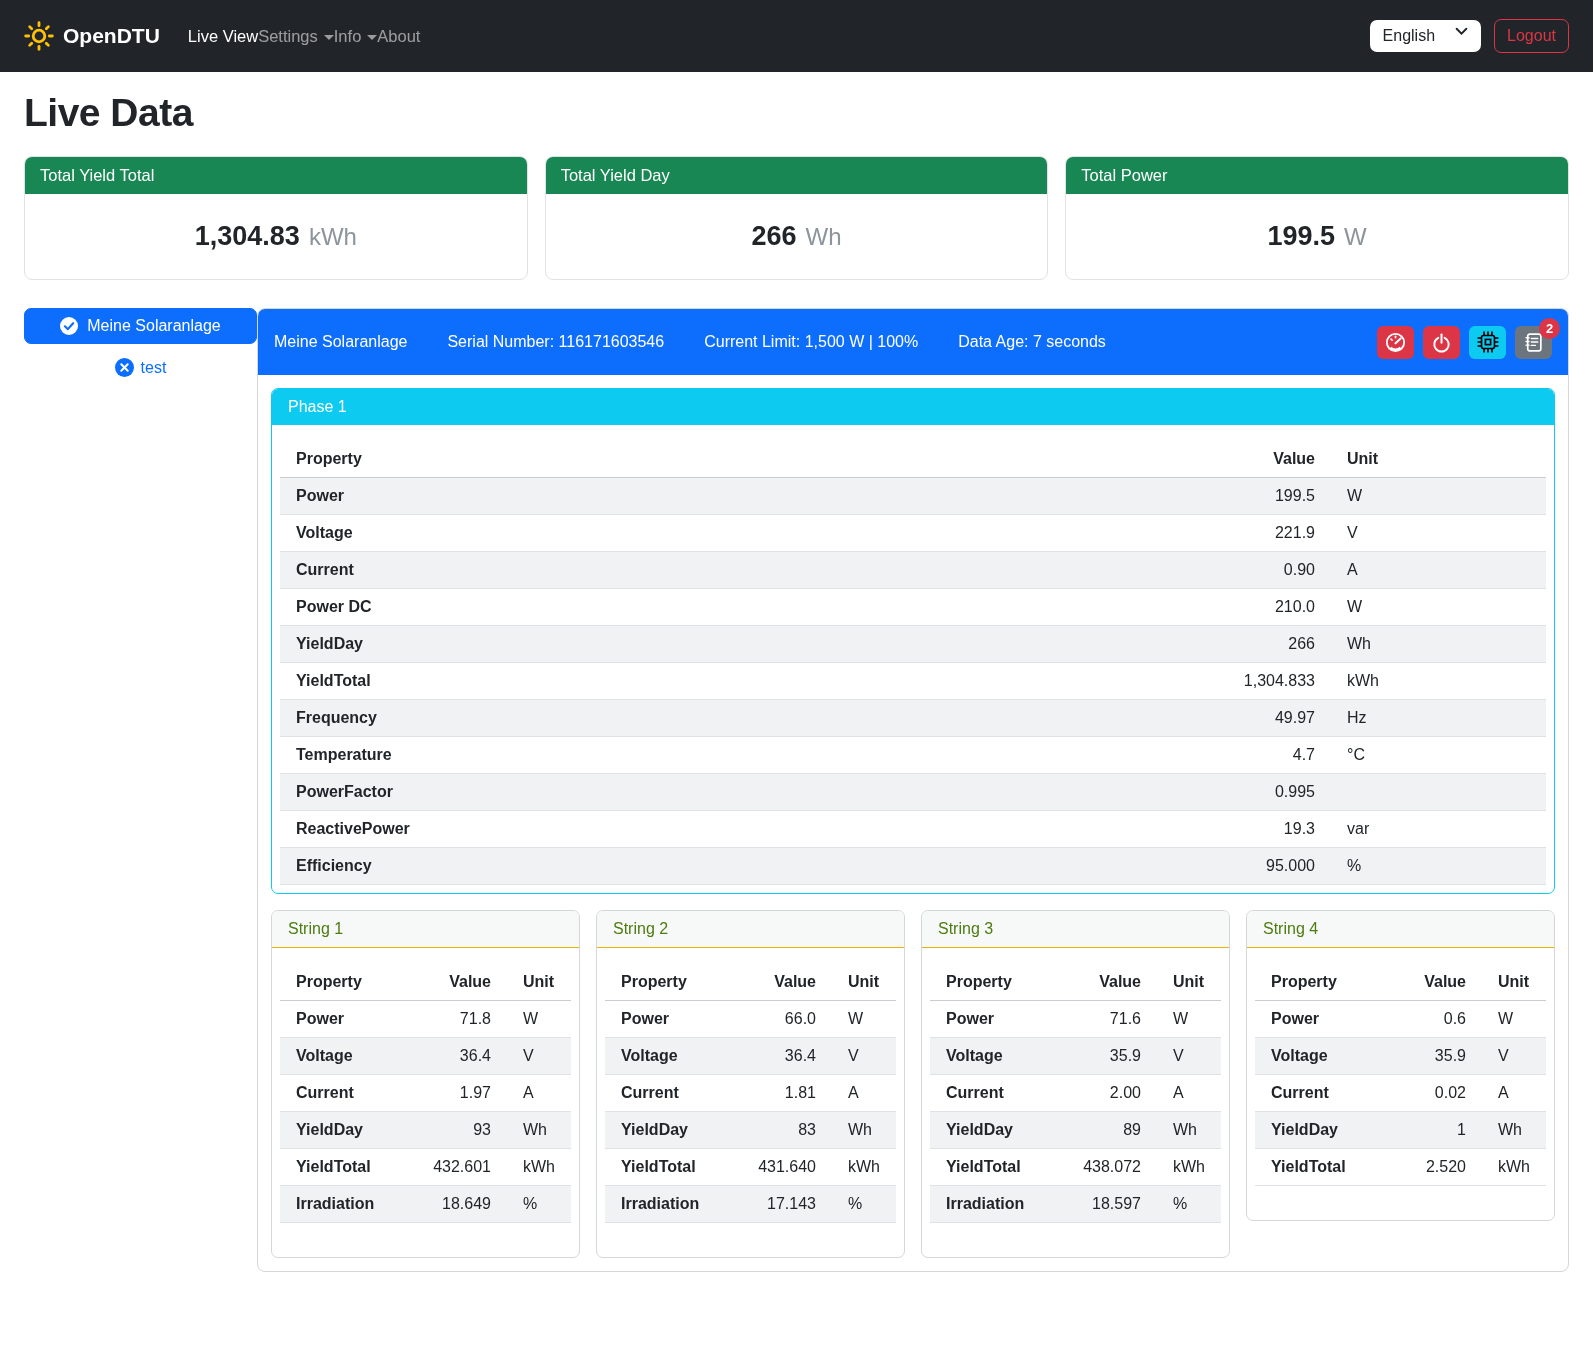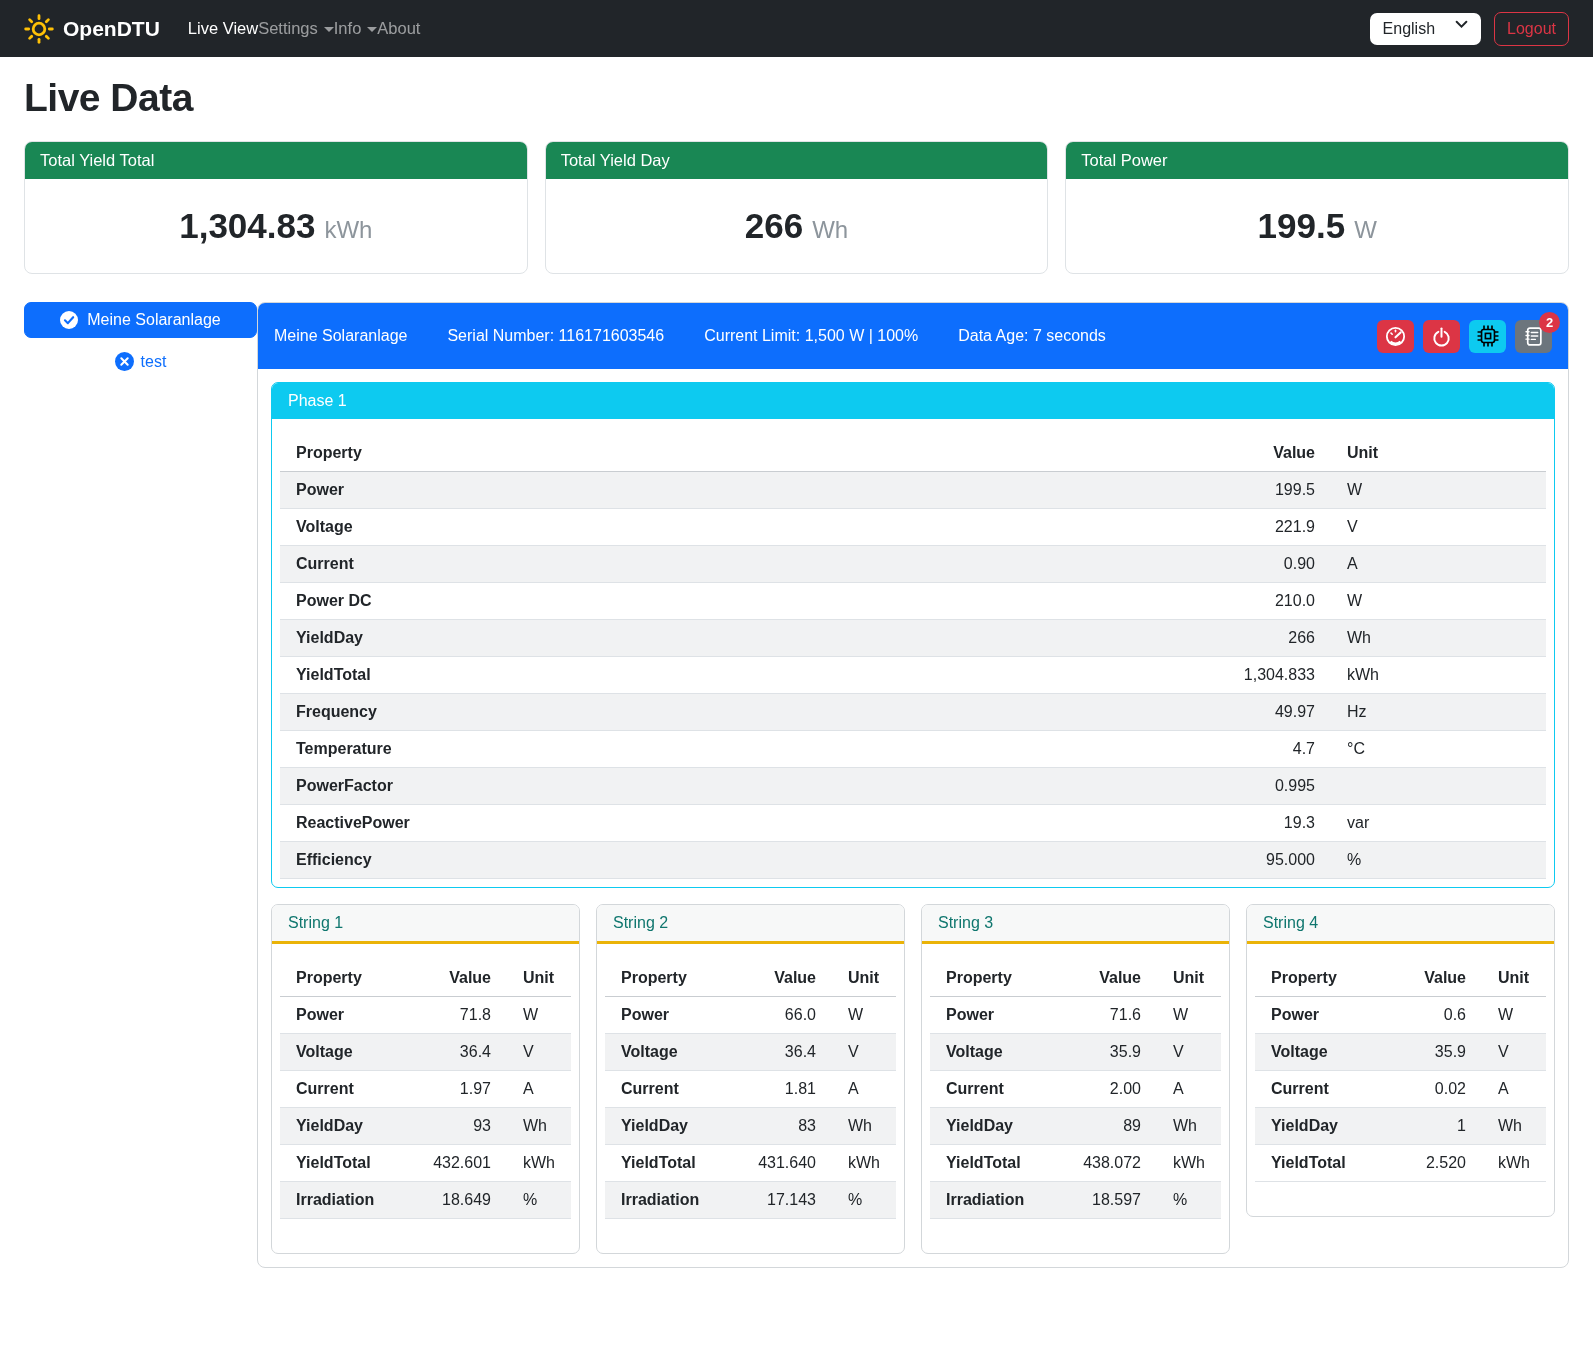--- a/index.html
+++ b/index.html
@@ -4,21 +4,21 @@
 <style>
   * { margin:0; padding:0; box-sizing:border-box; }
   html,body { background:#fff; }
   body {
     width:1593px; min-height:1359px;
     font-family:"Liberation Sans", sans-serif;
     color:#212529;
   }
   
   .navbar {
-    height:57px; background:#212529; display:flex; align-items:center;
+    height:72px; background:#212529; display:flex; align-items:center;
     padding:0 24px;
   }
   .brand { display:flex; align-items:center; gap:9px; color:#fff; font-size:21px; font-weight:700; cursor:pointer; }
   .nav-items { display:flex; align-items:center; margin-left:28px; }
   .nav-link { font-size:16.5px; color:rgba(255,255,255,.55); cursor:pointer; display:flex; align-items:center; gap:6px; }
   .nav-link.active { color:#fff; }
   .caret { width:0; height:0; border-left:5px solid transparent; border-right:5px solid transparent; border-top:5px solid currentColor; display:inline-block; margin-top:2px; }
   .nav-right { margin-left:auto; display:flex; align-items:center; gap:13px; }
   .lang-select {
     background:#fff; border-radius:7px; padding:7px 13px; font-size:16px; color:#212529;
@@ -29,21 +29,21 @@
     border-radius:7px; padding:7px 12px; font-size:16px; cursor:pointer;
     font-family:"Liberation Sans", sans-serif;
   }
   
   .container { padding:0 24px 24px; }
   h1.page-title { font-size:39px; font-weight:600; margin:19px 0 21px; letter-spacing:-.5px; }
   .summary-grid { display:grid; grid-template-columns:1fr 1fr 1fr; gap:17px; }
   .scard { border:1px solid #dfe3e6; border-radius:8px; background:#fff; overflow:hidden; }
   .scard-header { background:#198754; color:#fff; font-size:16.5px; padding:9px 15px; }
   .scard-body { padding:27px 15px; text-align:center; }
-  .scard-value { font-size:35px; font-weight:600; color:#212529; }
+  .scard-value { font-size:27px; font-weight:600; color:#212529; }
   .scard-unit { font-size:24px; color:#8d959c; margin-left:9px; }
   .content-grid { display:grid; grid-template-columns:233px 1fr; margin-top:28px; align-items:start; }
   
   .inv-btn {
     width:100%; background:#0d6efd; border:1px solid #0d6efd; color:#fff; border-radius:7px;
     padding:8px 10px; font-size:16px; display:flex; align-items:center; justify-content:center; gap:9px;
     cursor:pointer; font-family:"Liberation Sans", sans-serif;
   }
   .inv-other { margin-top:14px; display:flex; align-items:center; justify-content:center; gap:7px; color:#0d6efd; font-size:16px; cursor:pointer; }
   
@@ -75,21 +75,21 @@
   table.data-table th.h-val, table.data-table td.c-val { text-align:right; }
   table.phase-table th.h-val, table.phase-table td.c-val { width:130px; }
   table.phase-table th.h-unit, table.phase-table td.c-unit { width:215px; }
   table.string-table th.h-val, table.string-table td.c-val { width:92px; }
   table.string-table th.h-unit, table.string-table td.c-unit { width:58px; }
   table.stripe-odd tbody tr:nth-child(odd) td { background:#f1f2f3; }
   table.stripe-even tbody tr:nth-child(even) td { background:#f1f2f3; }
   
   .strings-grid { display:grid; grid-template-columns:repeat(4,1fr); gap:16px; margin-top:16px; align-items:start; }
   .string-card { border:1px solid #d3d7da; border-radius:7px; background:#fff; overflow:hidden; }
-  .string-header { background:#f7f8f8; border-bottom:3px solid #eab308; padding:9px 16px; font-size:16px; color:#0f766e; }
+  .string-header { background:#f7f8f8; border-bottom:1px solid #eab308; padding:9px 16px; font-size:16px; color:#4d7c0f; }
   .string-body { padding:16px 8px 34px; }
   svg { display:block; }
 </style>
 </head>
 <body>
 
 <nav class="navbar">
   <div class="brand">
     <span>
       <svg width="30" height="30" viewBox="0 0 16 16">

